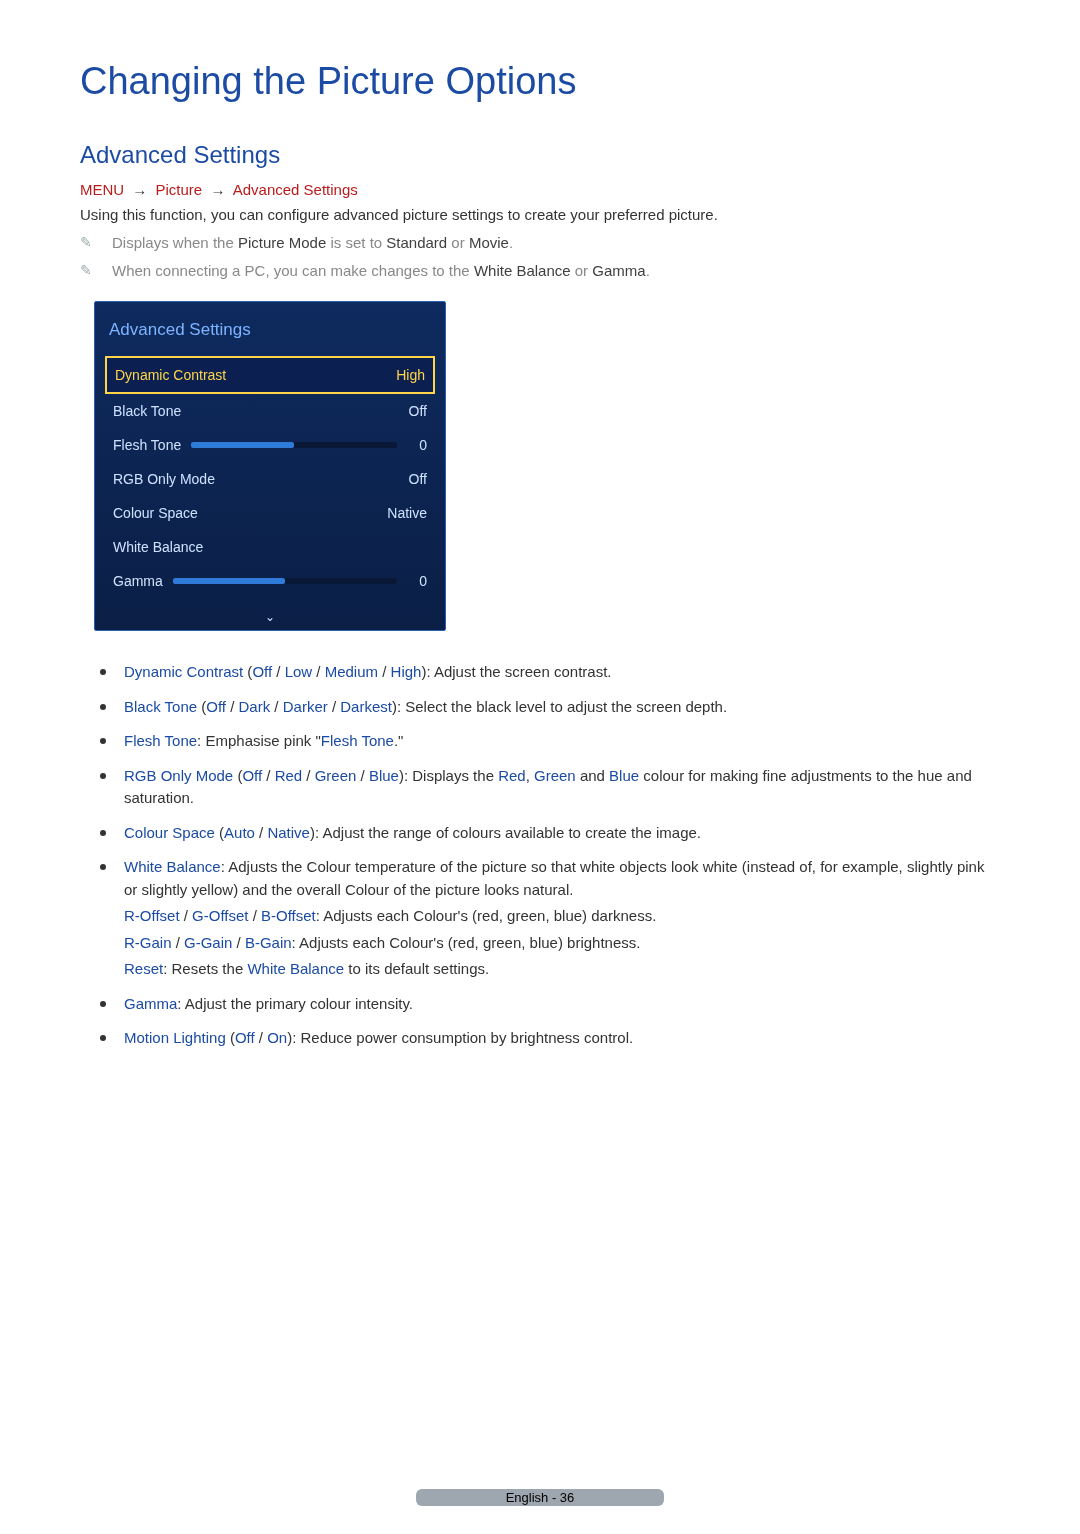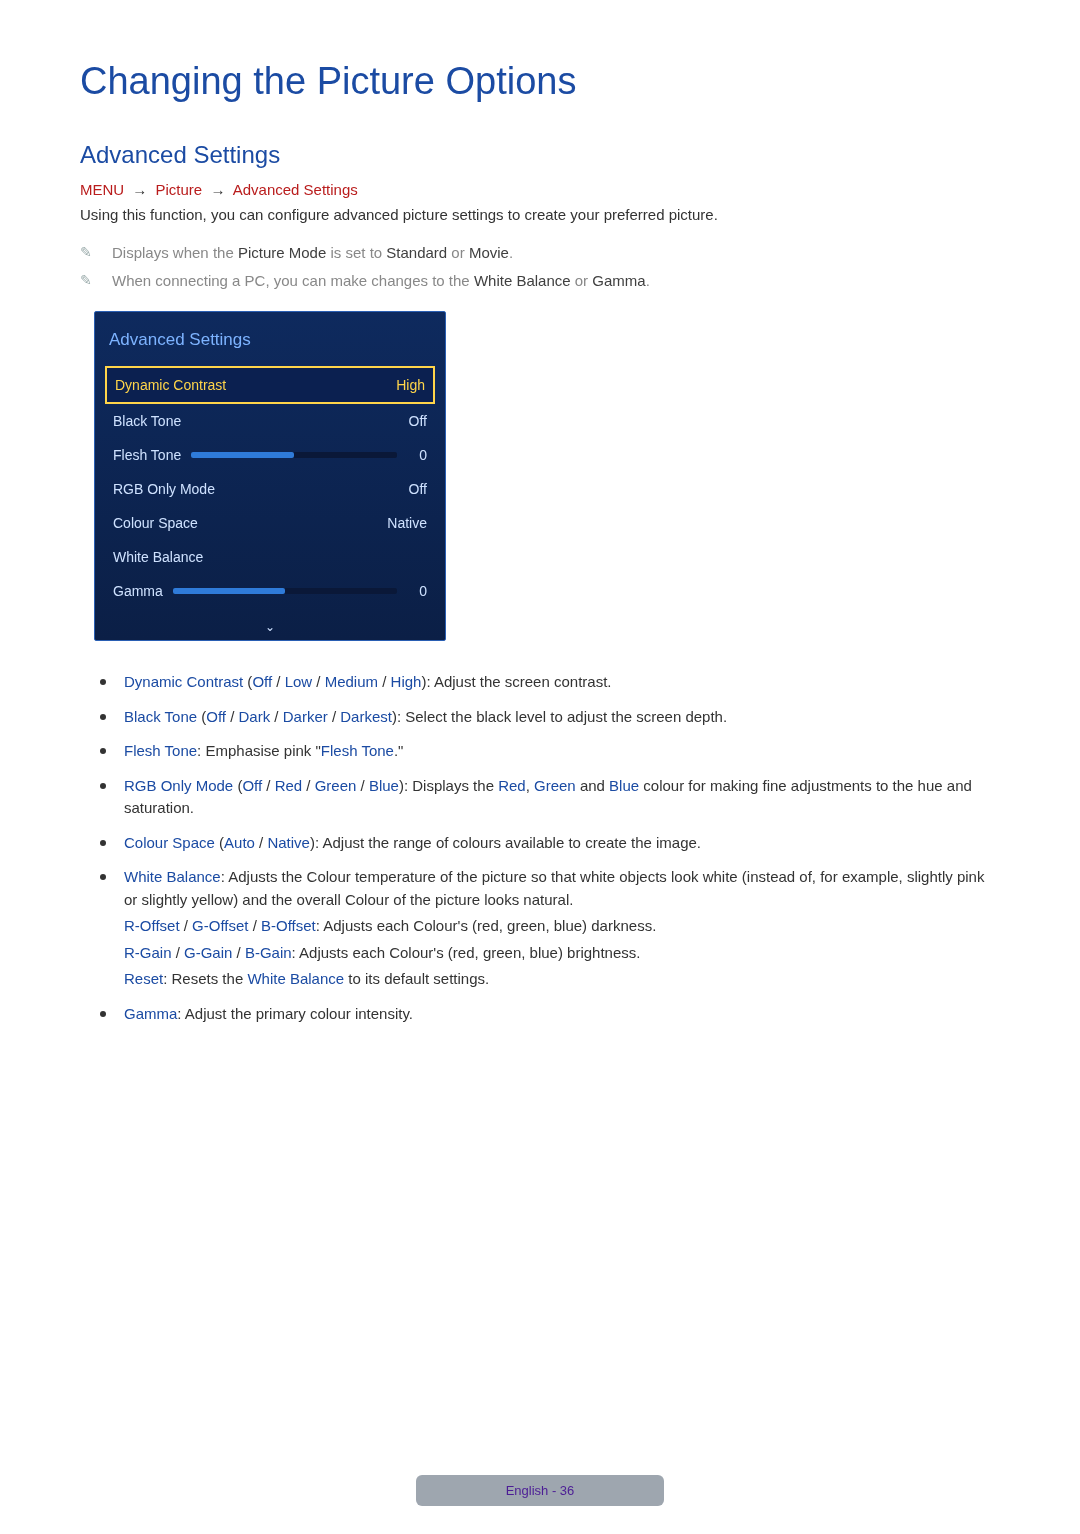--- a/index.html
+++ b/index.html
@@ -33,21 +33,21 @@
 }
 .breadcrumb {
   font-size: 15px;
   margin-bottom: 6px;
 }
 .link { color: #b91c1c; }
 .arrow { color: #333; padding: 0 4px; }
 .body-text {
   font-size: 15px;
   color: #333;
-  margin-bottom: 16px;
+  margin-bottom: 6px;
   line-height: 1.45;
 }
 .note-line {
   display: flex;
   align-items: flex-start;
   gap: 18px;
   margin-bottom: 6px;
 }
 .note-icon {
   width: 14px;
@@ -138,23 +138,23 @@
 
 .footer {
   position: absolute;
   left: 0; right: 0;
   bottom: 28px;
   display: flex;
   justify-content: center;
 }
 .footer-pill {
   background: #9ea6af;
-  color: #4c1d95;
+  color: #000000;
   font-size: 13px;
-  padding: 8px 90px;
+  padding: 1px 90px;
   border-radius: 6px;
 }
 </style>
 </head>
 <body>
 
 <div class="page">
   <h1 class="main-title">Changing the Picture Options</h1>
   <h2 class="section-title">Advanced Settings</h2>
 
@@ -276,19 +276,25 @@
       </div>
     </div>
 
     <div class="bullet">
       <div class="bdot"></div>
       <div class="btxt">
         <span class="link">Gamma</span><span>: Adjust the primary colour intensity.</span>
       </div>
     </div>
 
+    <div class="bullet">
+      <div class="bdot"></div>
+      <div class="btxt">
+        <span class="link">Motion Lighting</span><span> (</span><span class="link">Off</span><span class="sep"> / </span><span class="link">On</span><span>): Reduce power consumption by brightness control.</span>
+      </div>
+    </div>
 
   </div>
 </div>
 
 <div class="footer">
   <div class="footer-pill">English - 36</div>
 </div>
 
 </body></html>

